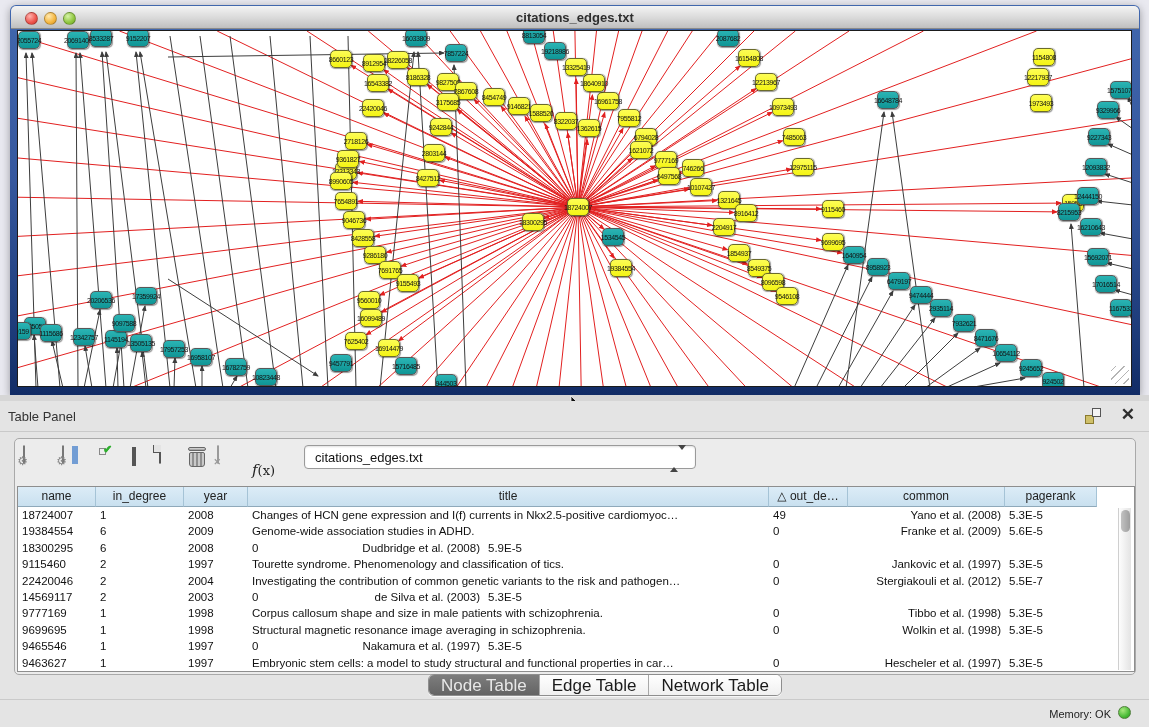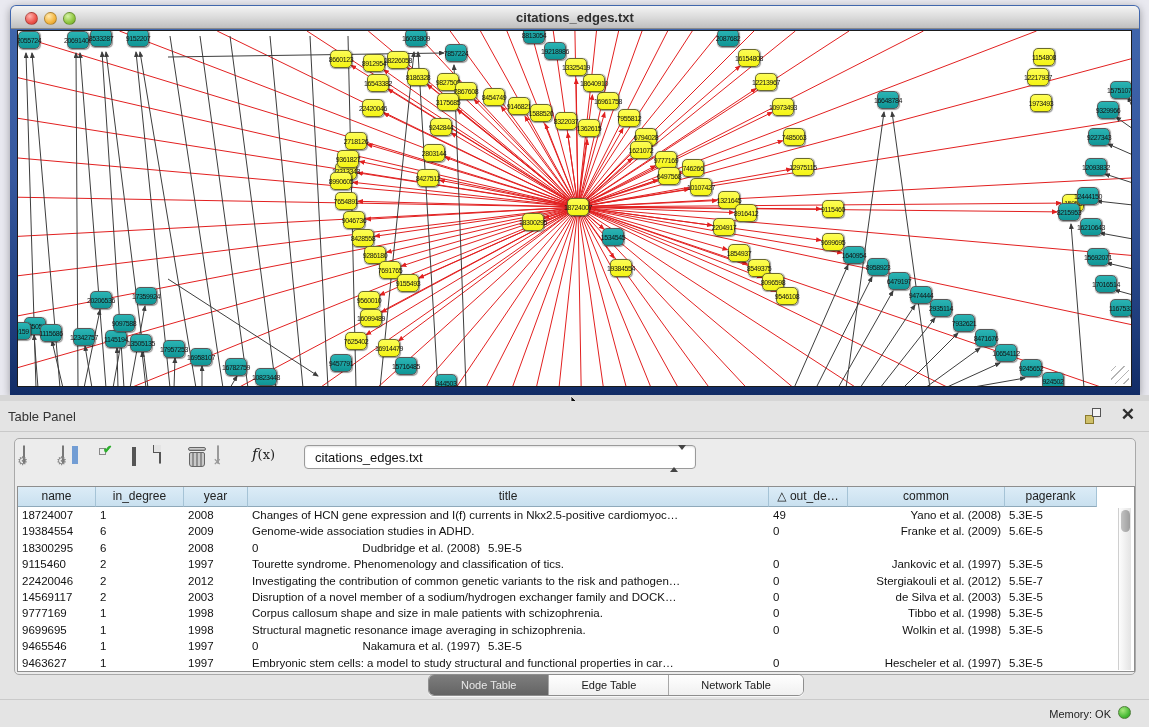--- a/index.html
+++ b/index.html
@@ -76,21 +76,21 @@
   #thead { display:flex; height:20px; }
   .th { flex:none; background:linear-gradient(180deg,#dcecf7,#c9e0ef); border-right:1px solid #a5c3d6; border-bottom:1px solid #8fa9ba; font-size:12px; color:#222; text-align:center; line-height:19px; overflow:hidden; white-space:nowrap; }
   .tr { display:flex; height:16.4px; }
   .td { flex:none; font-size:11.5px; color:#111; line-height:16px; padding:0 4px; white-space:nowrap; overflow:hidden; }
   .td.c { text-align:right; }
   #vscroll { position:absolute; right:3px; top:21px; width:13px; height:162px; background:linear-gradient(90deg,#fdfdfd,#e3e3e3); border-left:1px solid #cfcfcf; }
   #vthumb { position:absolute; left:2px; top:2px; width:9px; height:22px; background:linear-gradient(90deg,#c2c2c2,#9e9e9e); border-radius:5px; }
 
   
   #tabs { position:absolute; left:428px; top:273px; height:22px; display:flex; border:1px solid #8e8e8e; border-radius:6px; overflow:hidden; background:#fff; box-shadow:0 1px 0 rgba(255,255,255,.7); }
-  .tab { font-size:11px; line-height:21px; padding:0 32px; color:#1a1a1a; border-right:1px solid #a8a8a8; background:linear-gradient(180deg,#ffffff,#f0f0f0); }
+  .tab { font-size:17px; line-height:21px; padding:0 12px; color:#1a1a1a; border-right:1px solid #a8a8a8; background:linear-gradient(180deg,#ffffff,#f0f0f0); }
   .tab:last-child { border-right:none; }
   .tab.sel { background:linear-gradient(180deg,#7d7d7d,#646464); color:#e8e8e8; }
 
   
   #statusbar { position:absolute; left:0; top:298px; width:1149px; height:28px; border-top:1px solid #cacaca; }
   #memlabel { position:absolute; right:38px; top:8px; font-size:11px; color:#222; }
   #memled { position:absolute; right:18px; top:6px; width:13px; height:13px; border-radius:50%;
     background:radial-gradient(circle at 35% 30%,#a8e87e,#43b832 65%,#2f8f22); border:1px solid #4e7f3a; }
 </style>
 </head>
@@ -641,21 +641,21 @@
         <span class="tico" style="left:4px"><span class="tbl"><span class="gear">⚙</span></span></span>
         <span class="tico" style="left:43px"><span class="tbl"><span class="colsel"></span><span class="gear">⚙</span></span></span>
         <span class="tico checks" style="left:80px">
           <span class="row"><span class="box"></span><span class="ck">✔</span></span>
           <span class="row"><span class="box"></span><span class="ck">✔</span></span>
         </span>
         <span class="tico rows2" style="left:113px;top:3px"><span class="bx"></span><span class="bx"></span></span>
         <span class="tico" style="left:140px"><span class="doc"></span></span>
         <span class="tico" style="left:168px"><span class="trash"><span class="lid"></span><span class="can"></span></span></span>
         <span class="tico" style="left:198px"><span class="tbl gray"><span class="delx">✕</span></span></span>
-        <span class="tico fx" style="left:233px;top:0"><i>f</i><span>(x)</span></span>
+        <span class="tico fx" style="left:233px;top:16px"><i>f</i><span>(x)</span></span>
         <div id="combo">
           <span class="val">citations_edges.txt</span>
           <span class="spin"><span class="up"></span><span class="dn"></span></span>
         </div>
       </div>
 
       <div id="tablewrap">
         <div id="thead">
             <div class="th" style="width: 78px;">name</div>
             <div class="th" style="width: 88px;">in_degree</div>
@@ -697,31 +697,30 @@
               <div class="td" style="width: 88px;">2</div>
               <div class="td" style="width: 64px;">1997</div>
               <div class="td" style="width: 521px;">Tourette syndrome. Phenomenology and classification of tics.</div>
               <div class="td" style="width: 79px;">0</div>
               <div class="td c" style="width: 157px;">Jankovic et al. (1997)</div>
               <div class="td" style="width: 92px;">5.3E-5</div>
             </div>
             <div class="tr">
               <div class="td" style="width: 78px;">22420046</div>
               <div class="td" style="width: 88px;">2</div>
-              <div class="td" style="width: 64px;">2012</div>
+              <div class="td" style="width: 64px;">2004</div>
               <div class="td" style="width: 521px;">Investigating the contribution of common genetic variants to the risk and pathogen…</div>
               <div class="td" style="width: 79px;">0</div>
               <div class="td c" style="width: 157px;">Stergiakouli et al. (2012)</div>
               <div class="td" style="width: 92px;">5.5E-7</div>
             </div>
             <div class="tr">
               <div class="td" style="width: 78px;">14569117</div>
               <div class="td" style="width: 88px;">2</div>
               <div class="td" style="width: 64px;">2003</div>
-              <div class="td" style="width: 521px;">Disruption of a novel member of a sodium/hydrogen exchanger family and DOCK…</div>
               <div class="td" style="width: 79px;">0</div>
               <div class="td c" style="width: 157px;">de Silva et al. (2003)</div>
               <div class="td" style="width: 92px;">5.3E-5</div>
             </div>
             <div class="tr">
               <div class="td" style="width: 78px;">9777169</div>
               <div class="td" style="width: 88px;">1</div>
               <div class="td" style="width: 64px;">1998</div>
               <div class="td" style="width: 521px;">Corpus callosum shape and size in male patients with schizophrenia.</div>
               <div class="td" style="width: 79px;">0</div>

